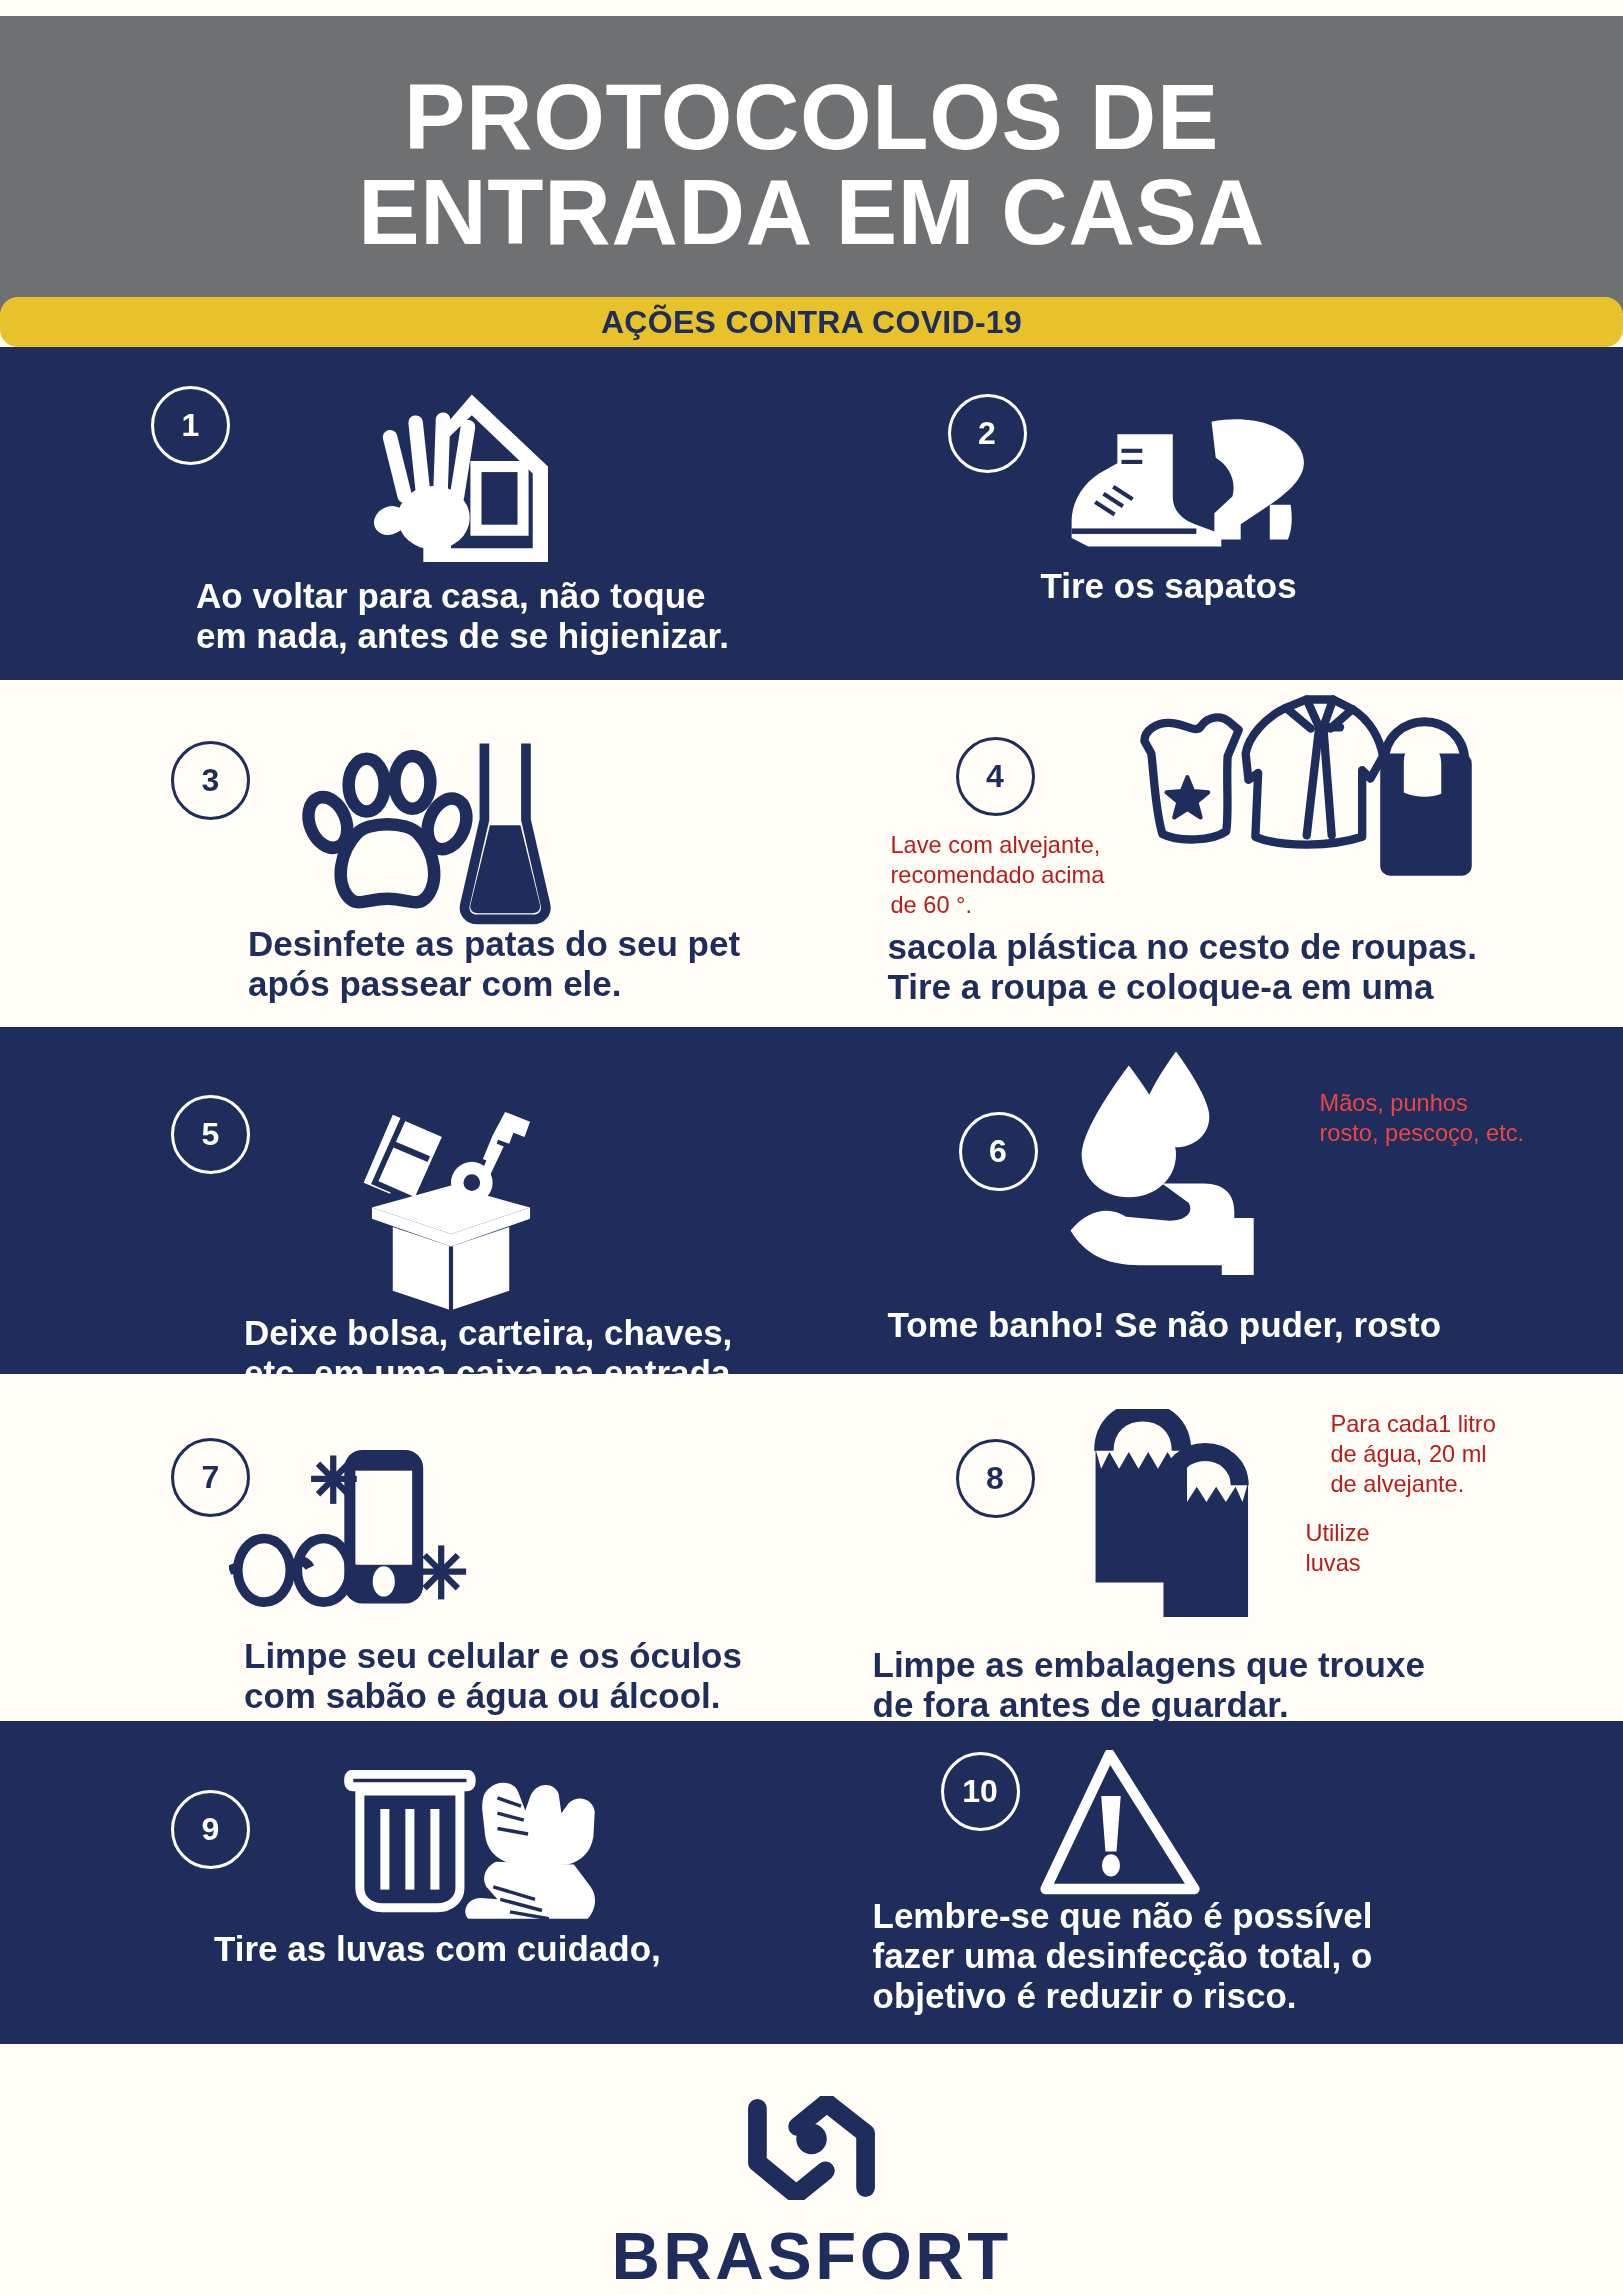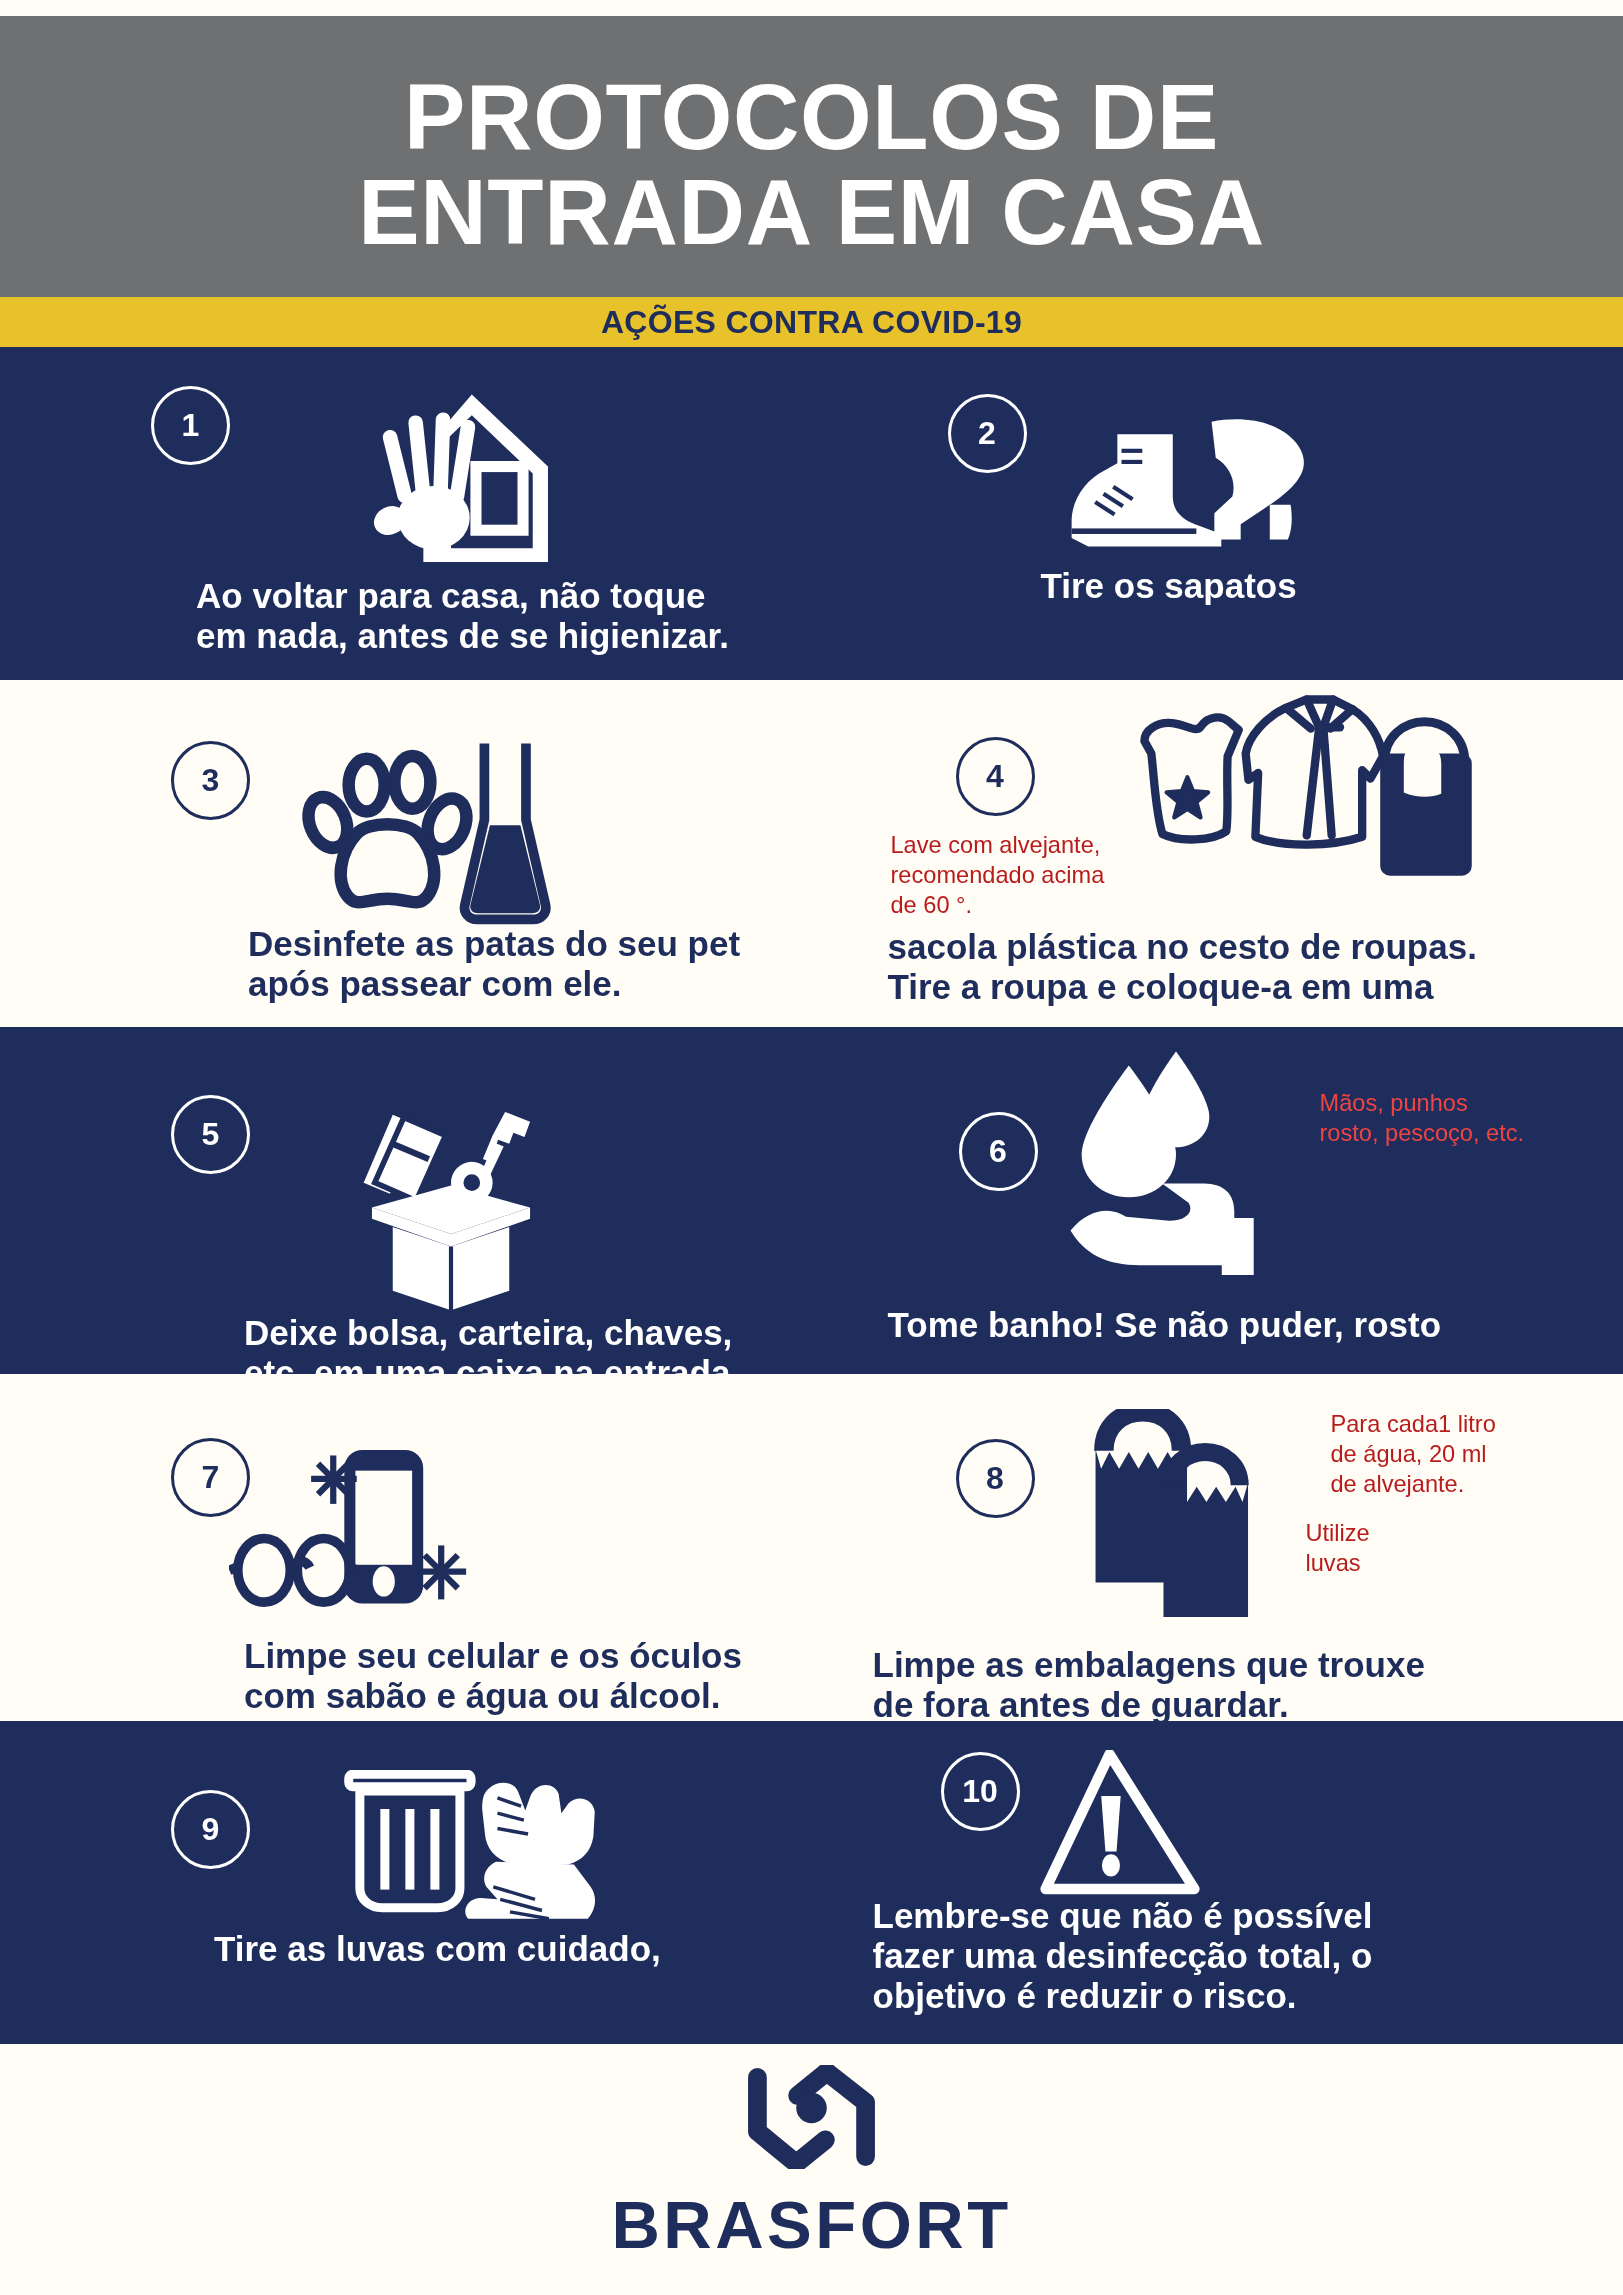--- a/index.html
+++ b/index.html
@@ -41,20 +41,21 @@
 
   
   .subbar {
     position: absolute;
     left: 0; top: 297px;
     width: 1623px; height: 50px;
     background: #e8c22b;
     display: flex;
     align-items: center;
     justify-content: center;
+    border-radius: 18px;
   }
   .subbar-text {
     color: #1f2d5c;
     font-size: 32px;
     font-weight: bold;
     letter-spacing: 0.3px;
   }
 
   
   .band {
@@ -111,21 +112,21 @@
   
   .footer {
     position: absolute;
     left: 0; top: 2044px;
     width: 1623px; height: 251px;
     background: #fffdf5;
     display: flex;
     flex-direction: column;
     align-items: center;
     justify-content: flex-start;
-    padding-top: 21px;
+    padding-top: 52px;
   }
   .brandname {
     color: #1f2d5c;
     font-size: 67px;
     font-weight: bold;
     letter-spacing: 3.5px;
     margin-top: 15.3px;
   }
 </style>
 </head>

